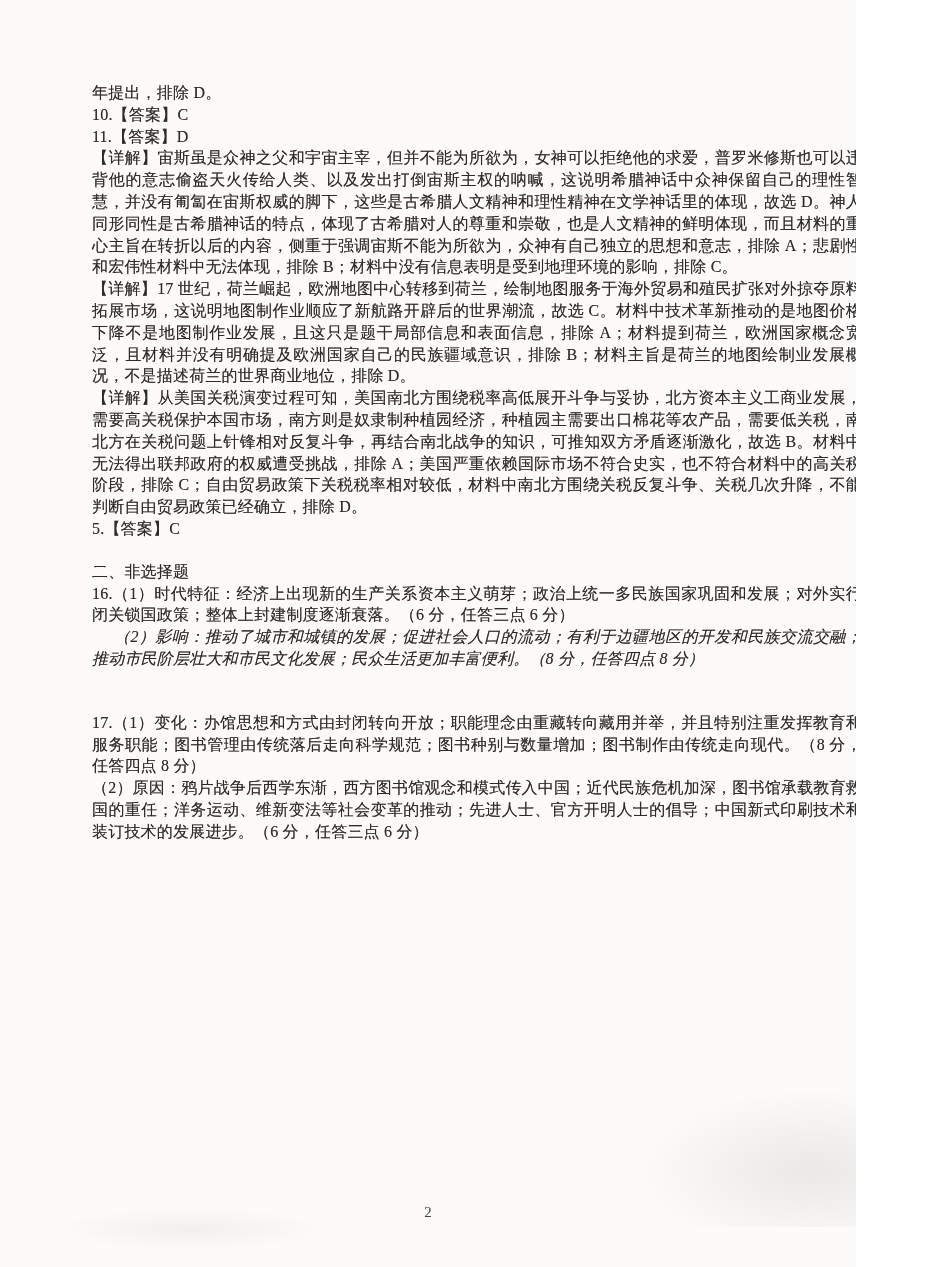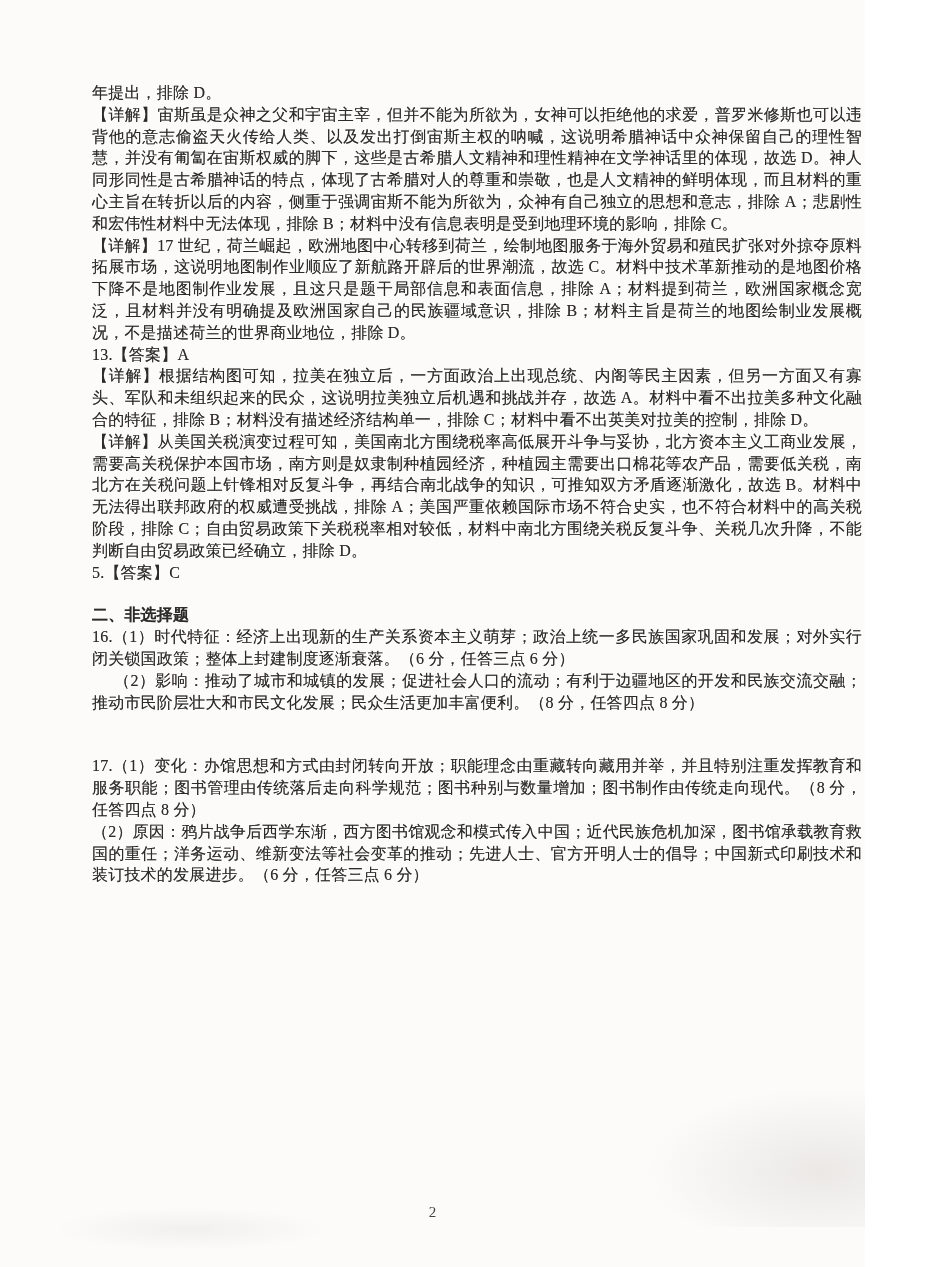--- a/index.html
+++ b/index.html
@@ -8,45 +8,45 @@
     background: #ffffff;
   }
   .page {
     position: relative;
     width: 856px;
     height: 1267px;
     overflow: hidden;
     background: #fcfbfa;
     font-family: "Liberation Serif", serif;
     color: #2d2b28;
-    padding-left: 9px;
   }
   .content {
     position: absolute;
     left: 92px;
     top: 82px;
     width: 770px;
     font-size: 16px;
     line-height: 21.8px;
     letter-spacing: 0.2px;
     text-align: justify;
     text-justify: inter-ideograph;
     text-shadow: 0 0 0.5px rgba(45, 43, 40, 0.55);
   }
   .content p {
     margin: 0;
   }
   .sec-heading {
     margin: 21px 0 0 0;
     font-size: 16px;
-    font-weight: 700;
+    font-weight: 400;
     line-height: 21.8px;
   }
   .para.indent-first {
     text-indent: 22px;
+    font-style: italic;
   }
   .para.gap-before {
     margin-top: 42px;
   }
   .footer {
     position: absolute;
     top: 1204px;
     left: 0;
     width: 100%;
     text-align: center;
@@ -75,34 +75,32 @@
 </head>
 <body>
 
 <div class="page">
 
   <div class="content">
 
     <p class="para">年提出，排除 D。</p>
 
     <section>
+      <p class="ans-head"><span>10.</span><span>【答案】</span><span>C</span></p>
     </section>
 
     <section>
+      <p class="ans-head"><span>11.</span><span>【答案】</span><span>D</span></p>
       <p class="para"><span>【详解】</span><span>宙斯虽是众神之父和宇宙主宰，但并不能为所欲为，女神可以拒绝他的求爱，普罗米修斯也可以违背他的意志偷盗天火传给人类、以及发出打倒宙斯主权的呐喊，这说明希腊神话中众神保留自己的理性智慧，并没有匍匐在宙斯权威的脚下，这些是古希腊人文精神和理性精神在文学神话里的体现，故选 D。神人同形同性是古希腊神话的特点，体现了古希腊对人的尊重和崇敬，也是人文精神的鲜明体现，而且材料的重心主旨在转折以后的内容，侧重于强调宙斯不能为所欲为，众神有自己独立的思想和意志，排除 A；悲剧性和宏伟性材料中无法体现，排除 B；材料中没有信息表明是受到地理环境的影响，排除 C。</span></p>
     </section>
 
     <section>
       <p class="para"><span>【详解】</span><span>17 世纪，荷兰崛起，欧洲地图中心转移到荷兰，绘制地图服务于海外贸易和殖民扩张对外掠夺原料拓展市场，这说明地图制作业顺应了新航路开辟后的世界潮流，故选 C。材料中技术革新推动的是地图价格下降不是地图制作业发展，且这只是题干局部信息和表面信息，排除 A；材料提到荷兰，欧洲国家概念宽泛，且材料并没有明确提及欧洲国家自己的民族疆域意识，排除 B；材料主旨是荷兰的地图绘制业发展概况，不是描述荷兰的世界商业地位，排除 D。</span></p>
     </section>
 
-    <section>
-      <p class="ans-head"><span>13.</span><span>【答案】</span><span>A</span></p>
-      <p class="para"><span>【详解】</span><span>根据结构图可知，拉美在独立后，一方面政治上出现总统、内阁等民主因素，但另一方面又有寡头、军队和未组织起来的民众，这说明拉美独立后机遇和挑战并存，故选 A。材料中看不出拉美多种文化融合的特征，排除 B；材料没有描述经济结构单一，排除 C；材料中看不出英美对拉美的控制，排除 D。</span></p>
-    </section>
 
     <section>
       <p class="para"><span>【详解】</span><span>从美国关税演变过程可知，美国南北方围绕税率高低展开斗争与妥协，北方资本主义工商业发展，需要高关税保护本国市场，南方则是奴隶制种植园经济，种植园主需要出口棉花等农产品，需要低关税，南北方在关税问题上针锋相对反复斗争，再结合南北战争的知识，可推知双方矛盾逐渐激化，故选 B。材料中无法得出联邦政府的权威遭受挑战，排除 A；美国严重依赖国际市场不符合史实，也不符合材料中的高关税阶段，排除 C；自由贸易政策下关税税率相对较低，材料中南北方围绕关税反复斗争、关税几次升降，不能判断自由贸易政策已经确立，排除 D。</span></p>
     </section>
 
     <section>
       <p class="ans-head"><span>5.</span><span>【答案】</span><span>C</span></p>
     </section>
 
     <h2 class="sec-heading">二、非选择题</h2>

